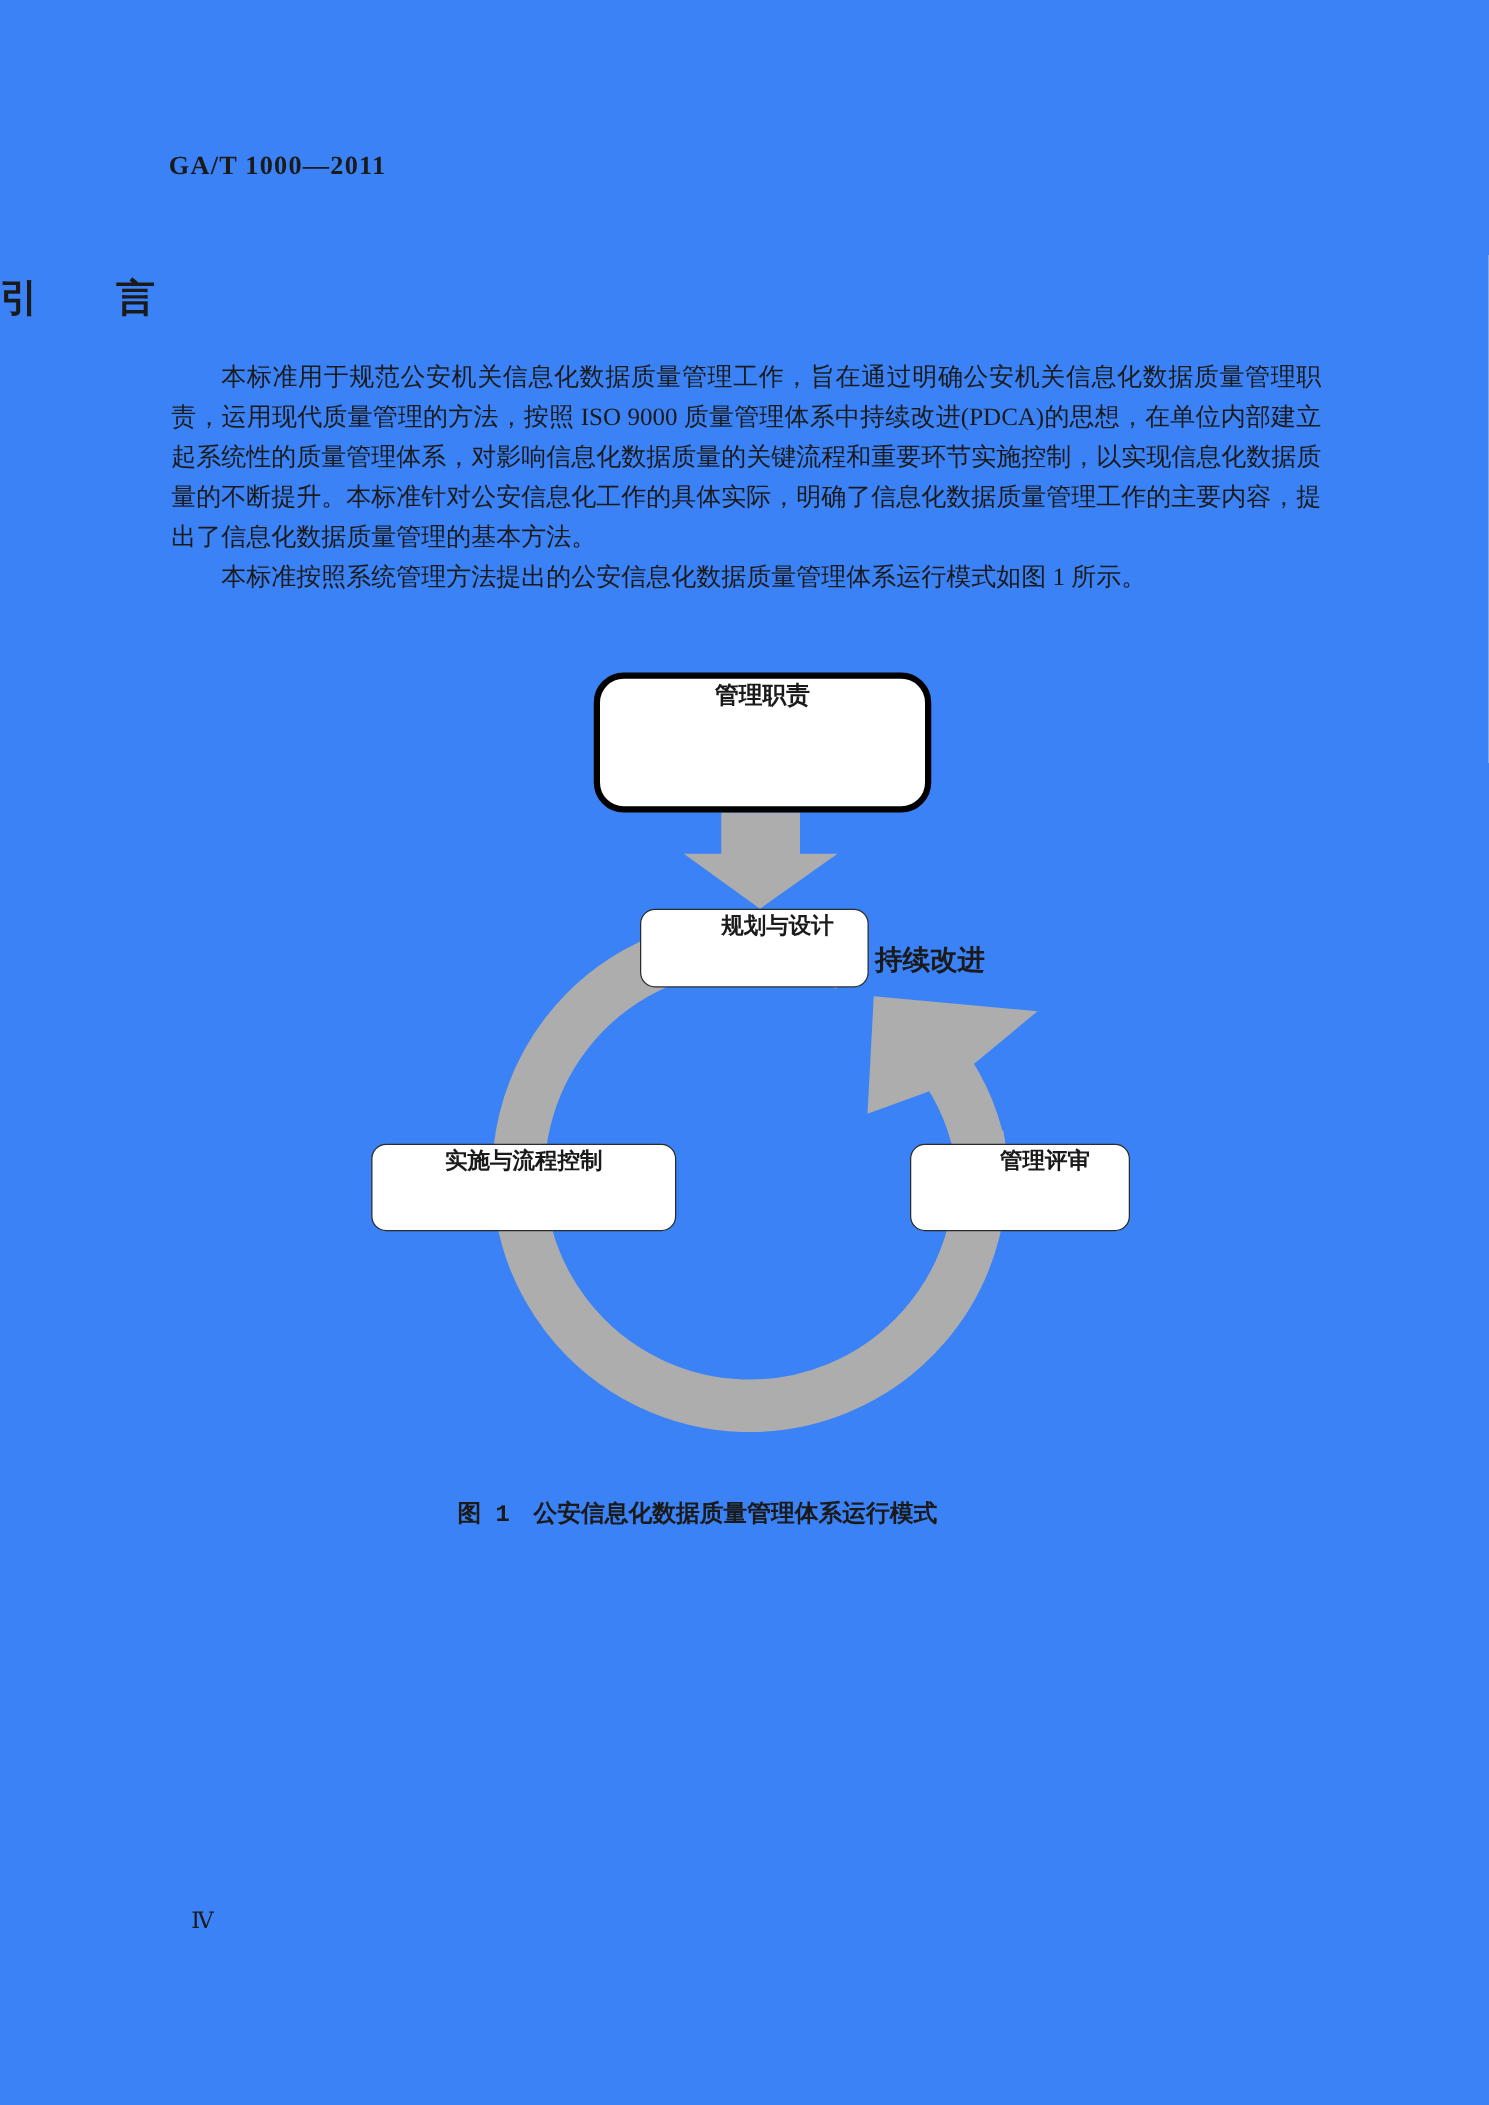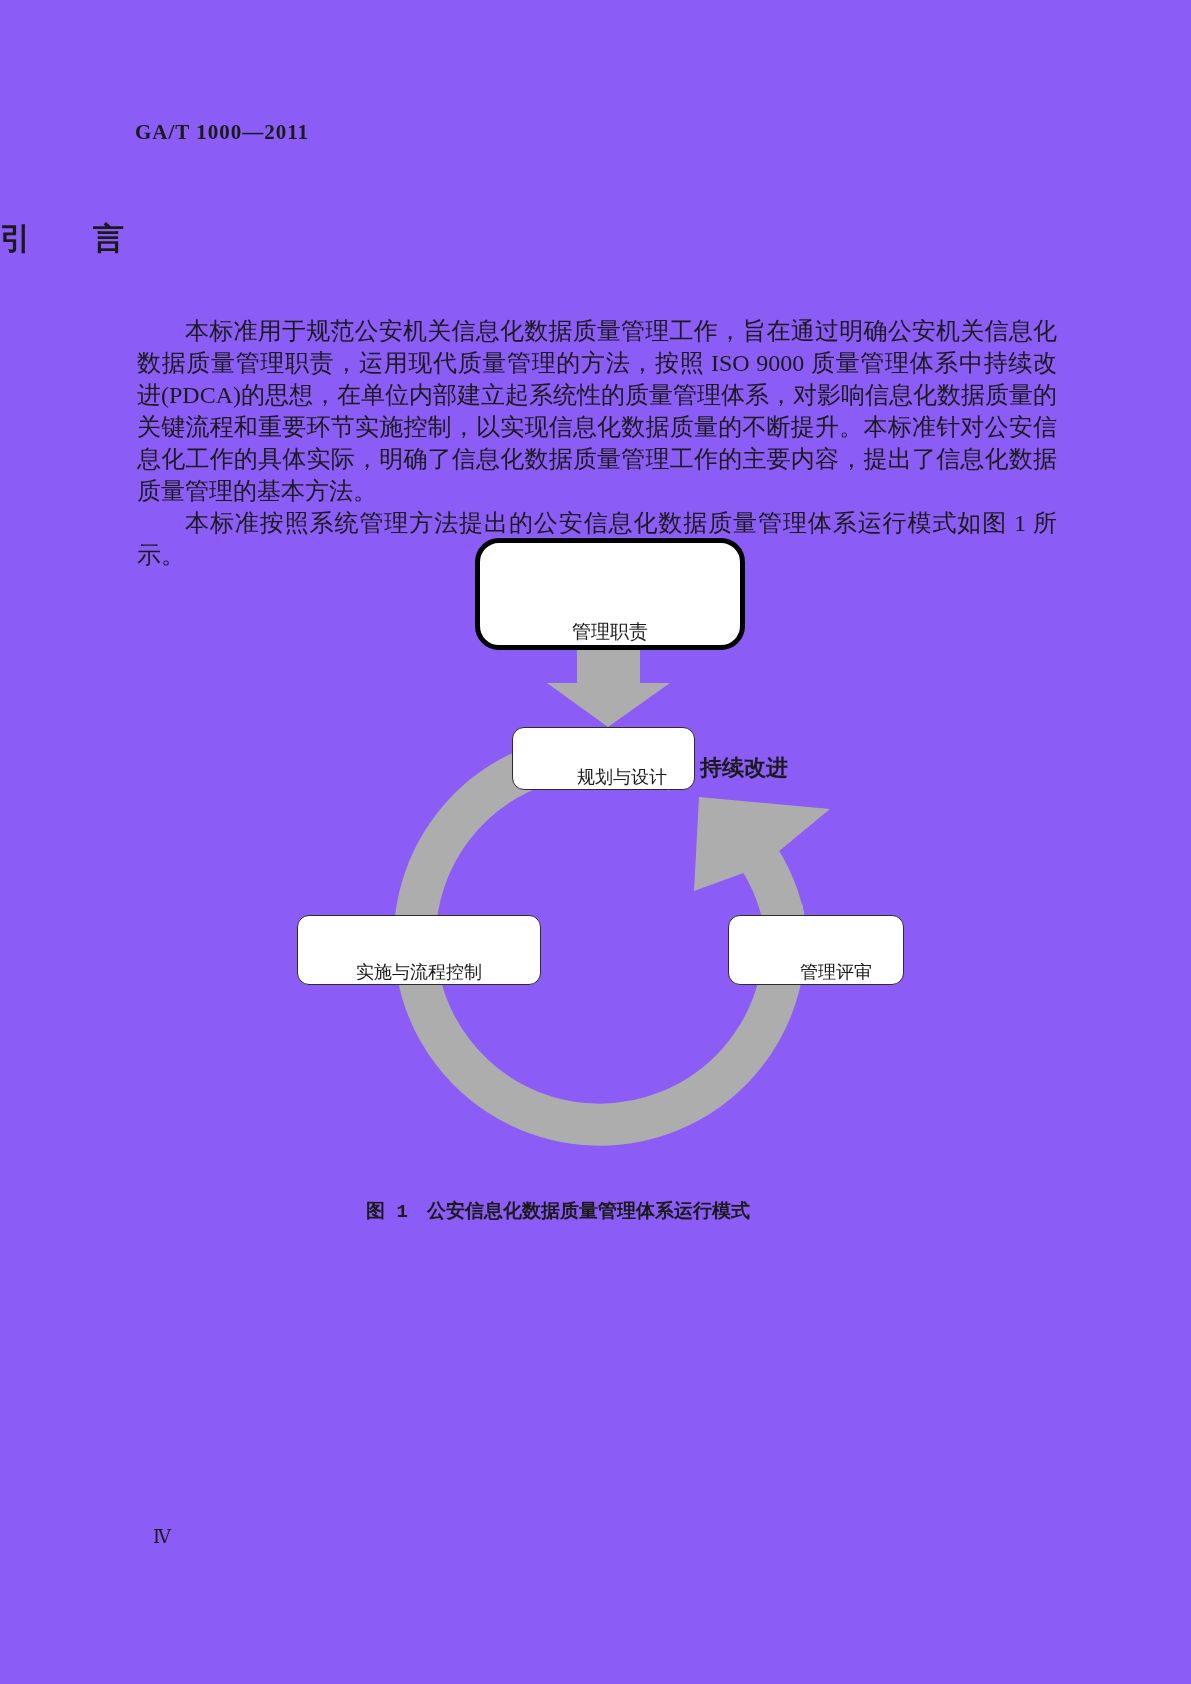--- a/index.html
+++ b/index.html
@@ -1,51 +1,51 @@
 <!DOCTYPE html>
 <html><head>
 <meta charset="utf-8">
 <style>
   html,body{margin:0;padding:0;background:#e8e8e8;}
   .page{
     position:relative;
     width:1191px;height:1684px;
     margin:0 auto;
-    background:#8b5cf6;
+    background:#3b82f6;
     font-family:"Liberation Serif","DejaVu Serif",serif;
     color:#1a1a1a;
     overflow:hidden;
   }
   .doc-header{
     position:absolute;left:135px;top:120px;
     font-size:21px;font-weight:bold;
     letter-spacing:1px;
   }
   .doc-title{
     position:absolute;left:0;top:218px;width:1191px;
     font-size:31px;font-weight:bold;
     font-family:"Liberation Sans","DejaVu Sans",sans-serif;
   }
   .body-text{
-    position:absolute;left:137px;top:315px;width:920px;
-    font-size:24px;line-height:32px;
+    position:absolute;left:137px;top:286px;width:920px;
+    font-size:20px;line-height:32px;
     text-align:justify;
     text-justify:inter-character;
   }
   .body-text p{margin:0;text-indent:2em;}
   .diagram-svg{
     position:absolute;left:0;top:0;width:1191px;height:1684px;
   }
   .node{
     position:absolute;
     background:#ffffff;
     border:1.5px solid #2b2b2b;
     border-radius:12px;
-    display:flex;align-items:flex-end;justify-content:center;
-    font-size:18px;font-weight:normal;
+    display:flex;align-items:flex-start;justify-content:center;
+    font-size:18px;font-weight:bold;
     font-family:"Liberation Serif","DejaVu Serif",serif;
     box-sizing:border-box;
   }
   .node.major{
     border:5px solid #000000;
     border-radius:24px;
     font-size:19px;
   }
   .cycle-label{
     position:absolute;left:700px;top:753px;

